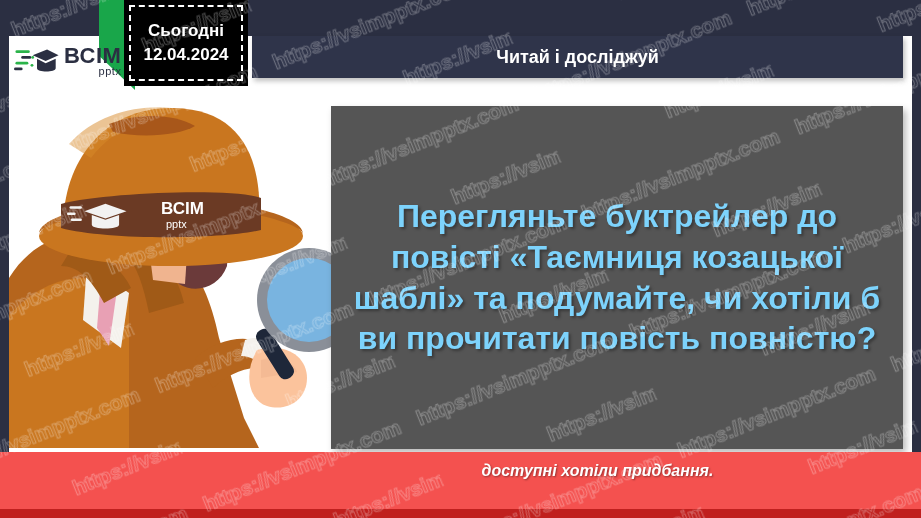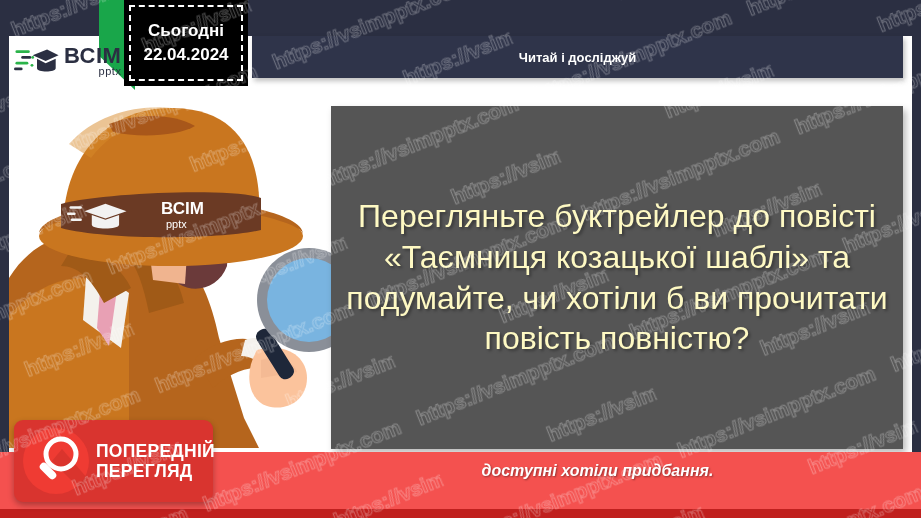--- a/index.html
+++ b/index.html
@@ -75,34 +75,34 @@
 
   
   .title-bar {
     position: absolute; left: 252px; top: 36px;
     width: 651px; height: 42px;
     background: #2f344a; z-index: 9;
     display: flex; align-items: center; justify-content: center;
     box-shadow: 2px 3px 5px rgba(0,0,0,.25);
   }
   .title-bar-text {
-    color: #ffffff; font-size: 13px; font-weight: bold;
+    color: #ffffff; font-size: 18px; font-weight: bold;
   }
 
   
   .content-box {
     position: absolute; left: 331px; top: 106px;
     width: 572px; height: 343px;
     background: #555555; z-index: 9;
     display: flex; align-items: center; justify-content: center;
     padding: 6px 14px;
     box-shadow: 3px 4px 7px rgba(0,0,0,.28);
   }
   .content-text {
-    color: #fef9c3; font-size: 32px; font-weight: normal;
+    color: #7dd3fc; font-size: 32px; font-weight: bold;
     text-align: center; line-height: 1.28;
     text-shadow: 2px 2px 3px rgba(0,0,0,.35);
   }
 
   
   .detective {
     position: absolute; left: 9px; top: 88px;
     width: 330px; height: 360px; z-index: 7;
   }
 
@@ -245,50 +245,38 @@
     </svg>
     <div class="logo-text">
       <div class="logo-title">ВСІМ</div>
       <div class="logo-sub">pptx</div>
     </div>
   </div>
 
   <div class="date-ribbon-fold"></div>
   <div class="date-badge">
     <div class="date-badge-label">Сьогодні</div>
-    <div class="date-badge-value">22.04.2024</div>
+    <div class="date-badge-value">12.04.2024</div>
   </div>
 
   <div class="title-bar">
     <span class="title-bar-text">Читай і досліджуй</span>
   </div>
 
   <div class="content-box">
     <div class="content-text">Перегляньте буктрейлер до повісті «Таємниця козацької шаблі» та подумайте, чи хотіли б ви прочитати повість повністю?</div>
   </div>
 
   <div class="bottom-banner">
     <div class="bottom-banner-text">
       <div>доступні хотіли придбання.</div>
     </div>
     <div class="bottom-banner-strip"></div>
   </div>
 
-  <div class="preview-badge">
-    <svg class="preview-icon" viewBox="0 0 68 68" xmlns="http://www.w3.org/2000/svg">
-      <circle cx="34" cy="34" r="33" fill="#ef3b33"></circle>
-      <path d="M40 22 L66 52 L58 62 L30 34 Z" fill="#c92f28" opacity=".55"></path>
-      <circle cx="39" cy="27" r="15" fill="none" stroke="#ffffff" stroke-width="5"></circle>
-      <rect x="16" y="40" width="20" height="8" rx="4" transform="rotate(45 26 44)" fill="#ffffff"></rect>
-    </svg>
-    <div class="preview-label">
-      <div>ПОПЕРЕДНІЙ</div>
-      <div>ПЕРЕГЛЯД</div>
-    </div>
-  </div>
 
   <svg class="watermark" viewBox="0 0 921 518" xmlns="http://www.w3.org/2000/svg">
     <defs>
       <pattern id="wm" width="230" height="128" patternUnits="userSpaceOnUse" patternTransform="rotate(-22)">
         <text x="0" y="40" font-family="Liberation Sans, sans-serif" font-size="21" font-weight="bold" fill="none" stroke="#ffffff" stroke-width="1.1" opacity=".95">https://vsimpptx.com</text>
         <text x="115" y="104" font-family="Liberation Sans, sans-serif" font-size="21" font-weight="bold" fill="none" stroke="#ffffff" stroke-width="1.1" opacity=".95">https://vsimpptx.com</text>
       </pattern>
     </defs>
     <rect width="921" height="518" fill="url(#wm)"></rect>
   </svg>

